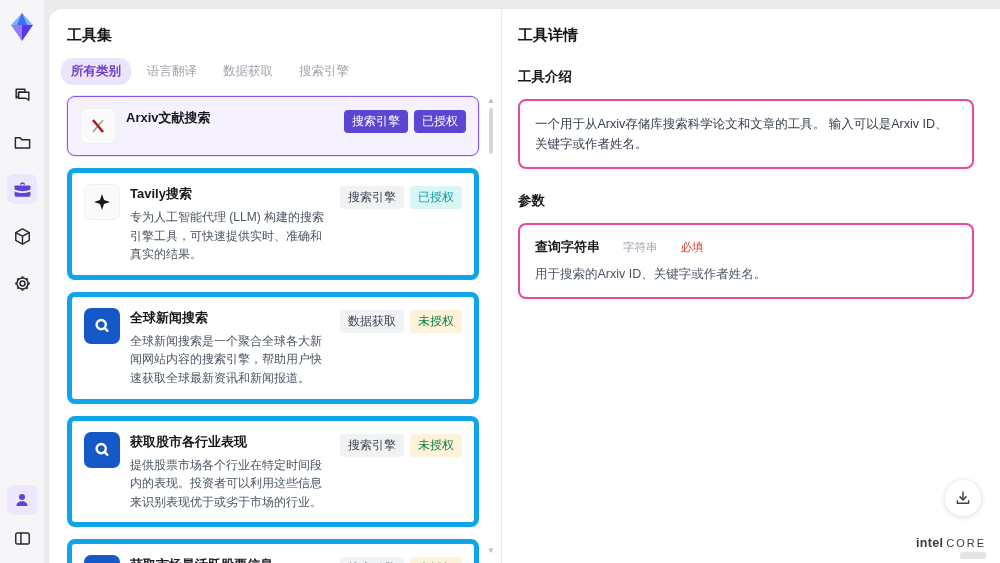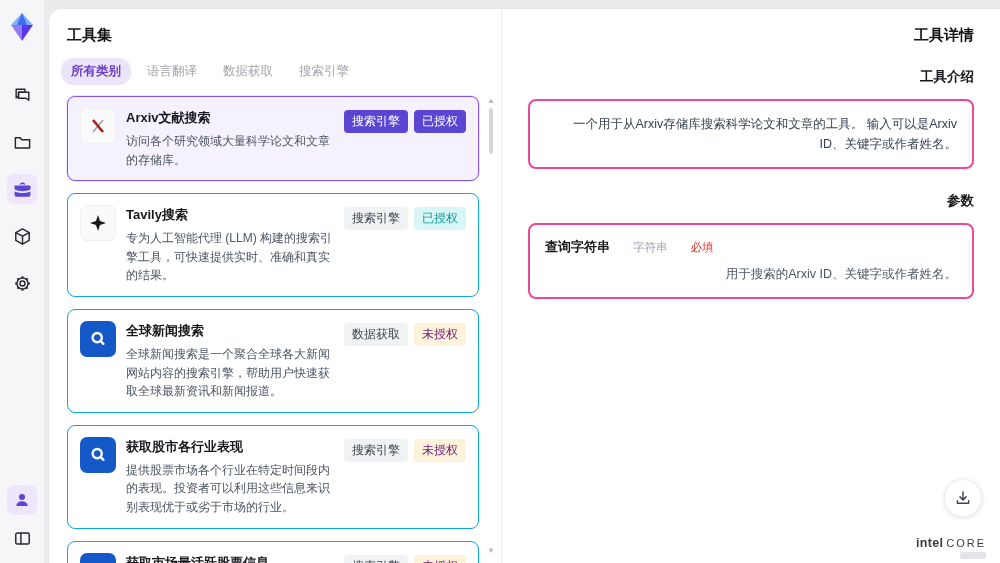--- a/index.html
+++ b/index.html
@@ -21,43 +21,43 @@
 
   
   .list-panel { position:absolute; left:0; top:0; width:452px; height:100%; }
   .list-title { font-size:15px; font-weight:bold; color:#141414; margin:17px 0 11px 18px;font-family:Liberation Serif, serif; }
   .tabs { display:flex; gap:6px; margin:13px 0 0 12px; align-items:center; }
   .tab { font-size:12.5px; padding:5px 10px; border-radius:6px; color:#a0a3ab; cursor:pointer; white-space:nowrap; }
   .tab.active { background:#ece5fa; color:#6d3fc8; font-weight:bold;border-radius:12px; }
   .tool-list { margin:11px 18px 0 18px; width:412px; display:flex; flex-direction:column; gap:12px; }
 
   .tool-card { position:relative; display:flex; gap:10px; padding:11px 12px; background:#fff;
-               border:1px solid #0ea5e9; border-radius:8px; cursor:pointer; }
+               border:5px solid #0ea5e9; border-radius:8px; cursor:pointer; }
   .tool-card.selected { background:#f6f1fe; border:1.5px solid #8256e8; box-shadow:0 0 0 1px #ede4fd; }
   .tool-icon { width:36px; height:36px; border-radius:7px; flex-shrink:0; display:flex; align-items:center; justify-content:center;
                background:#fafafa; border:1px solid #f0f0f2; }
   .tool-icon.blue { background:#1559c8; border:none; }
   .tool-body { flex:1; min-width:0; }
   .tool-name { font-size:13px; font-weight:bold; color:#17181c; padding-top:1px; }
   .tool-desc { font-size:12px; color:#4b5563; line-height:1.55; margin-top:5px; }
   .tool-tags { display:flex; gap:6px; align-items:flex-start; padding-top:2px; }
   .tag { font-size:12px; padding:3px 8px; border-radius:4px; white-space:nowrap; }
   .tag-solid  { background:#5b46d4; color:#ffffff; }
   .tag-gray   { background:#f1f2f4; color:#3f4652; }
   .tag-cyan   { background:#d9f6f6; color:#0f9b9b; }
-  .tag-yellow { background:#fdf3da; color:#701a75; }
+  .tag-yellow { background:#fdf3da; color:#15803d; }
 
   
   .scrollbar { position:absolute; right:5px; top:88px; bottom:8px; width:10px; display:flex; flex-direction:column; align-items:center; }
   .scroll-arrow { font-size:8px; color:#b9b9c0; line-height:8px; cursor:pointer; }
   .scroll-thumb { width:4px; height:46px; background:#d5d5db; border-radius:2px; margin-top:3px; cursor:pointer; }
   .scroll-spacer { flex:1; }
 
   
-  .detail-panel { position:absolute; left:452px; top:0; right:0; bottom:0; border-left:1px solid #ececef; padding:17px 26px 0 26px;text-align:right; }
+  .detail-panel { position:absolute; left:452px; top:0; right:0; bottom:0; border-left:1px solid #ececef; padding:17px 26px 0 16px; }
   .detail-title { font-size:15px; font-weight:bold; color:#141414; }
   .section-h { font-size:13.5px; font-weight:bold; color:#17181c; margin-top:23px; }
   .info-box { margin-top:13px; border:2px solid #ec4899; border-radius:8px; padding:13px 15px; background:#fff; }
   .intro-text { font-size:12.5px; color:#374151; line-height:1.6; }
   .param-row { display:flex; align-items:baseline; gap:23px; }
   .param-name { font-size:13px; font-weight:bold; color:#17181c; }
   .param-type { font-size:11.5px; color:#9ca3af; }
   .param-req  { font-size:11.5px; color:#e0342b; }
   .param-desc { font-size:12.5px; color:#4b5563; margin-top:9px; line-height:1.5; }
 
@@ -165,21 +165,20 @@
 
       <div class="tool-card selected">
         <div class="tool-icon">
           <svg width="20" height="20" viewBox="0 0 20 20">
             <line x1="15" y1="4" x2="5" y2="16" stroke="#9aa0a8" stroke-width="1.6"></line>
             <line x1="5" y1="4" x2="15" y2="16" stroke="#b31b1b" stroke-width="2.6"></line>
           </svg>
         </div>
         <div class="tool-body">
           <div class="tool-name">Arxiv文献搜索</div>
-          <div class="tool-desc">访问各个研究领域大量科学论文和文章的存储库。</div>
         </div>
         <div class="tool-tags">
           <span class="tag tag-solid">搜索引擎</span>
           <span class="tag tag-solid">已授权</span>
         </div>
       </div>
 
       <div class="tool-card">
         <div class="tool-icon">
           <svg width="20" height="20" viewBox="0 0 20 20" fill="#17181c">

